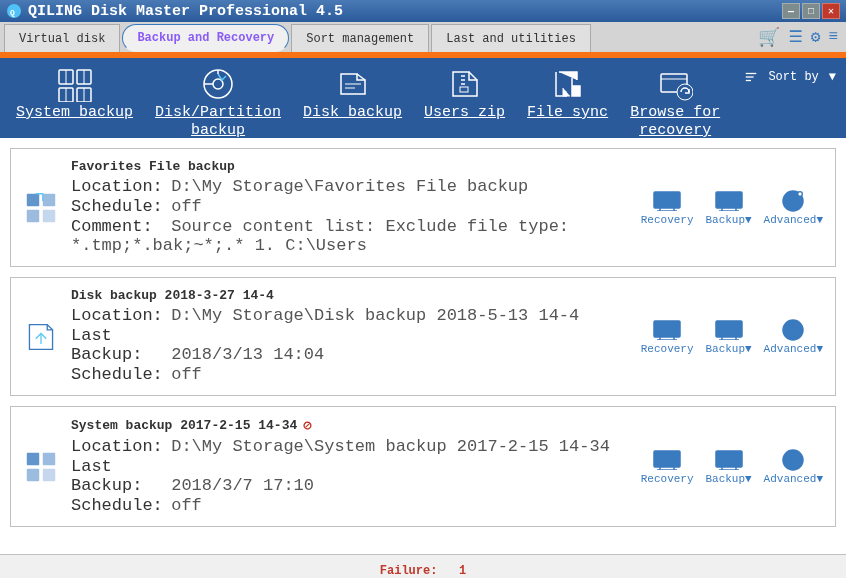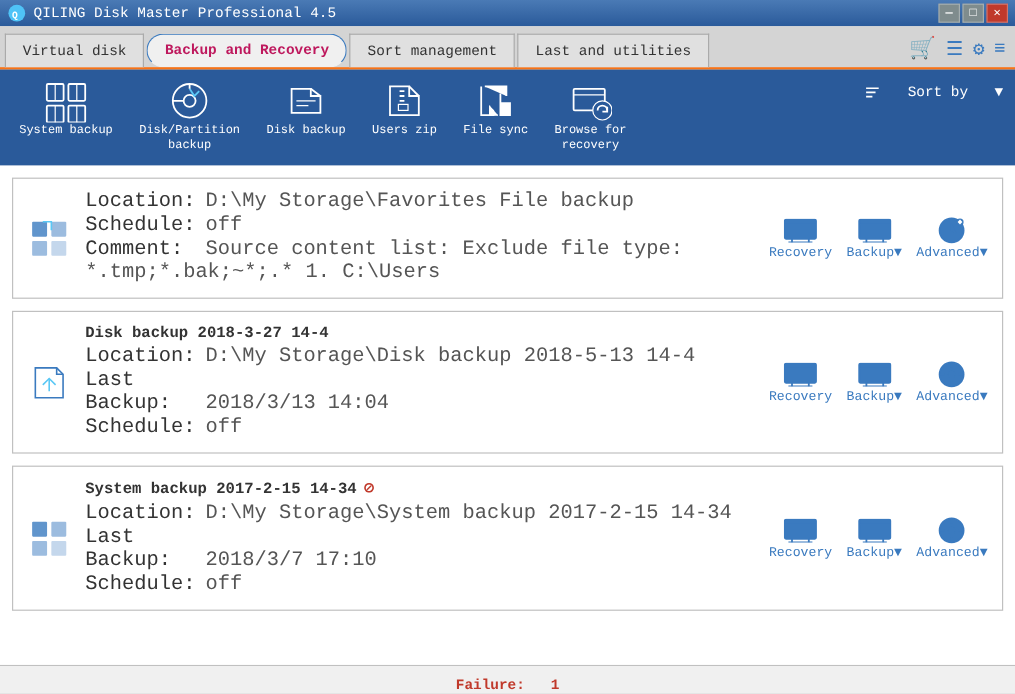--- a/index.html
+++ b/index.html
@@ -26,22 +26,22 @@
     .title-bar-left {
       display: flex;
       align-items: center;
       gap: 6px;
     }
     .title-bar-icon {
       width: 16px;
       height: 16px;
     }
     .title-bar-text {
-      font-size: 12px;
-      font-weight: normal;
+      font-size: 15px;
+      font-weight: bold;
     }
     .title-bar-controls {
       display: flex;
       gap: 2px;
     }
     .title-btn {
       width: 18px;
       height: 16px;
       font-size: 10px;
       display: flex;
@@ -64,42 +64,42 @@
       display: flex;
       flex-direction: column;
     }
 
     
     .tab-bar {
       background: #d4d4d4;
       display: flex;
       align-items: flex-end;
       padding: 4px 4px 0 4px;
-      border-bottom: 2px solid #f97316;
+      border-bottom: 6px solid #f97316;
       height: 36px;
       flex-shrink: 0;
     }
     .tab {
       padding: 5px 14px;
       font-size: 12px;
       cursor: pointer;
       border: 1px solid #aaa;
       border-bottom: none;
       background: #e0e0e0;
       margin-right: 2px;
       height: 28px;
       display: flex;
       align-items: center;
       color: #333;
     }
     .tab.active {
       background: #f0f0f0;
       border-color: #3a7abf;
       border-bottom: 1px solid #f0f0f0;
-      color: #be185d;
+      color: #8b5cf6;
       font-weight: bold;
       z-index: 1;
       border-radius: 14px;
     }
 
     
     .toolbar {
       background: #2a5a9a;
       padding: 6px 10px;
       display: flex;
@@ -125,31 +125,32 @@
     }
     .toolbar-icon {
       width: 36px;
       height: 36px;
       display: flex;
       align-items: center;
       justify-content: center;
       margin-bottom: 2px;
     }
     .toolbar-label {
-      font-size: 10px;
+      font-size: 15px;
       line-height: 1.2;
       text-align: center;
+      text-decoration: underline;
     }
     .toolbar-right {
       display: flex;
       align-items: center;
       color: white;
       font-size: 12px;
       margin-top: 6px;
-      gap: 22px;
+      gap: 10px;
       cursor: pointer;
     }
 
     
     .content-area {
       flex: 1;
       background: white;
       overflow-y: scroll;
       padding: 10px;
       position: relative;
@@ -406,20 +407,23 @@
       <div class="backup-item-icon">
         <svg viewBox="0 0 36 36" width="32" height="32" fill="none">
           <rect x="2" y="2" width="14" height="14" rx="1" fill="#3a7abf" opacity="0.8"></rect>
           <rect x="20" y="2" width="14" height="14" rx="1" fill="#3a7abf" opacity="0.5"></rect>
           <rect x="2" y="20" width="14" height="14" rx="1" fill="#3a7abf" opacity="0.5"></rect>
           <rect x="20" y="20" width="14" height="14" rx="1" fill="#3a7abf" opacity="0.3"></rect>
           <path d="M12 2 L20 2 L20 10" stroke="#5bc8f5" stroke-width="1.5" fill="none"></path>
         </svg>
       </div>
       <div class="backup-item-info">
+        <div class="backup-item-title">
+          <span>Favorites File backup</span>
+        </div>
         <div class="backup-item-row">
           <span class="label">Location:</span>
           <span>D:\My Storage\Favorites File backup</span>
         </div>
         <div class="backup-item-row">
           <span class="label">Schedule:</span>
           <span>off</span>
         </div>
         <div class="backup-item-row">
           <span class="label">Comment:</span>

